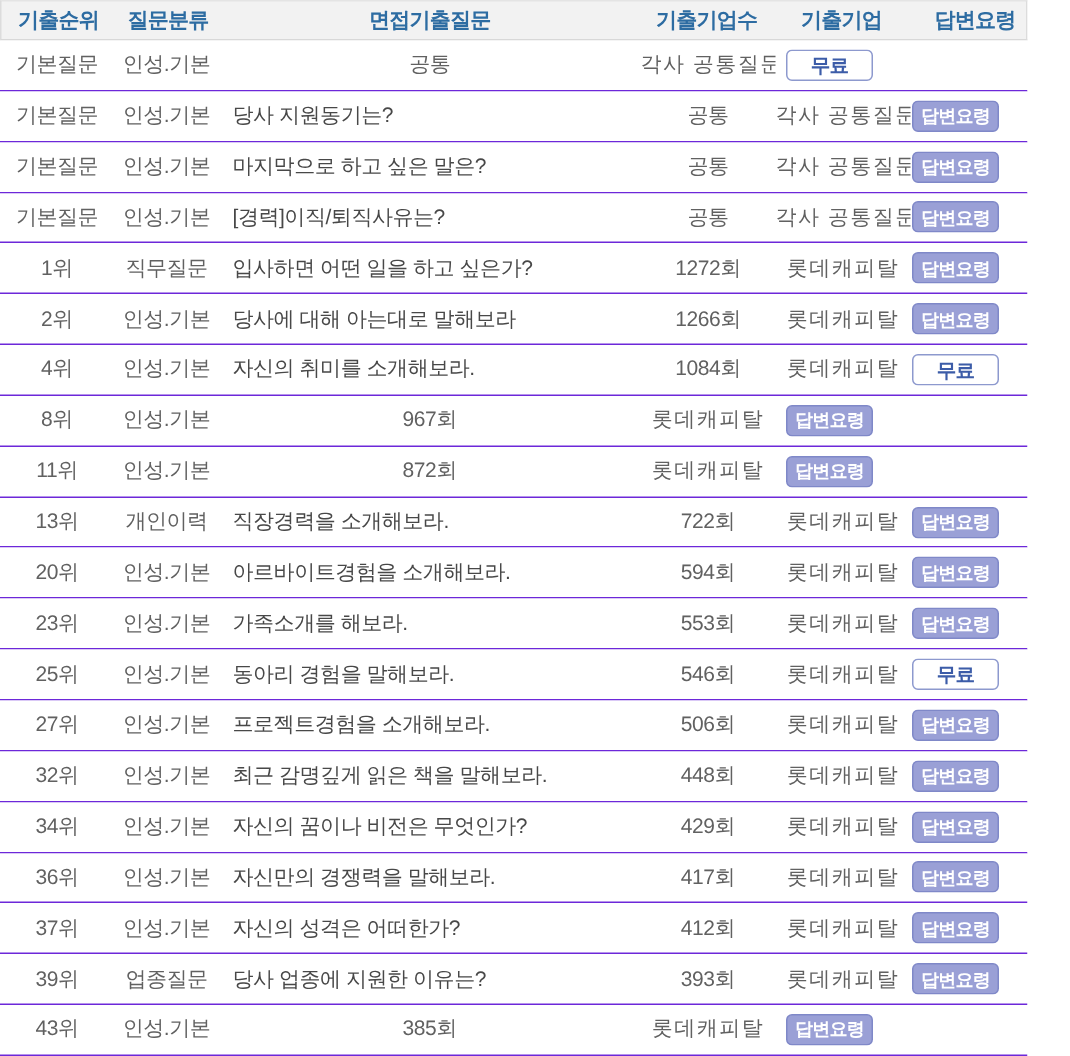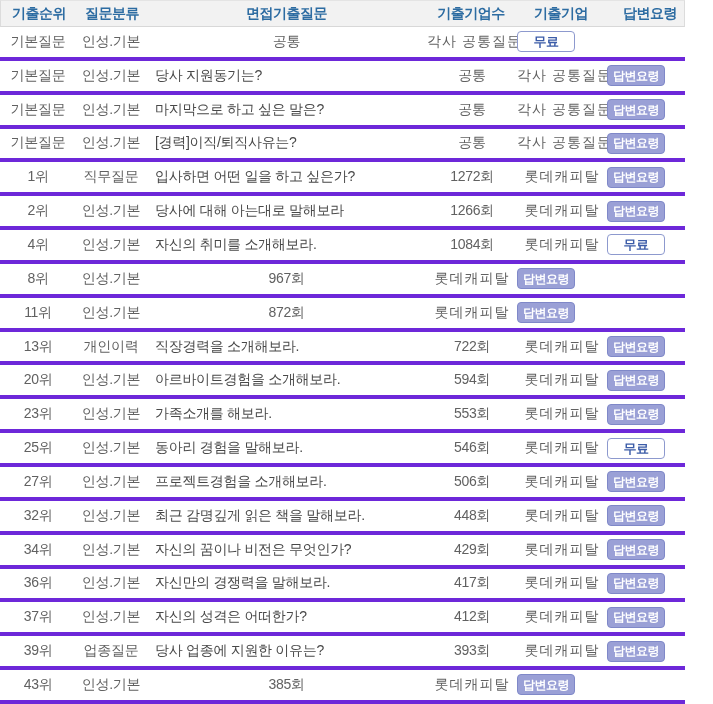--- a/index.html
+++ b/index.html
@@ -36,21 +36,21 @@
     white-space: nowrap;
     letter-spacing: -0.5px;
   }
   .header-cell.action {
     text-align: right;
     padding-right: 7px;
   }
   .row {
     height: 33.85px;
     box-sizing: border-box;
-    border-bottom: 4px solid #6d28d9;
+    border-bottom: 1px solid #6d28d9;
     background: #ffffff;
   }
   .cell {
     font-size: 14px;
     color: #616161;
     text-align: center;
     white-space: nowrap;
     overflow: hidden;
     letter-spacing: -0.3px;
   }
@@ -58,21 +58,21 @@
     text-align: left;
     padding-left: 9px;
     color: #484848;
     font-size: 14px;
   }
   .cell.company {
     letter-spacing: 1px;
   }
   .cell.action {
     display: flex;
-    justify-content: flex-start;
+    justify-content: center;
     padding-right: 18px;
   }
   .btn {
     box-sizing: border-box;
     width: 58px;
     height: 21px;
     border-radius: 4px;
     font-family: inherit;
     font-size: 12px;
     font-weight: 700;

